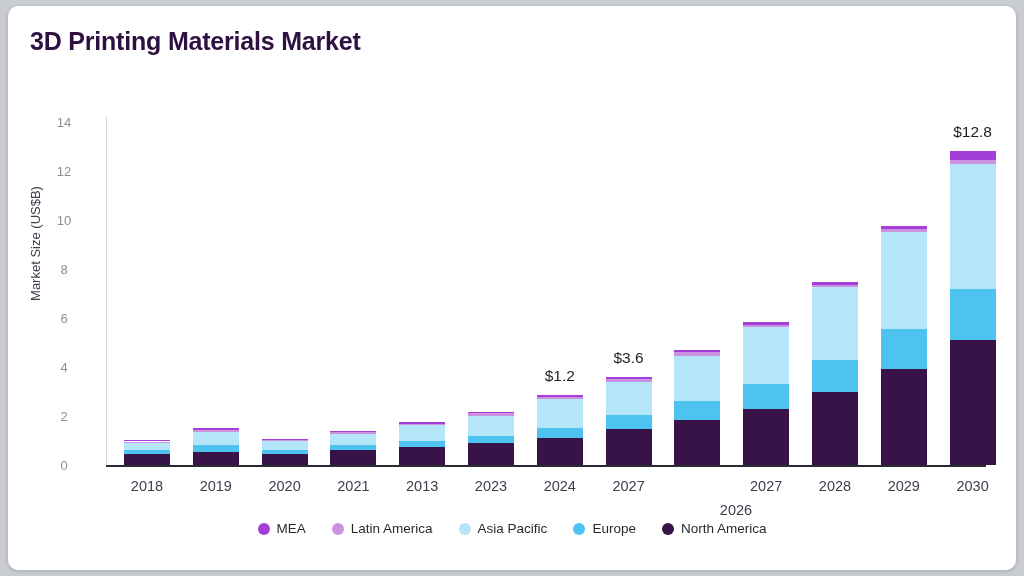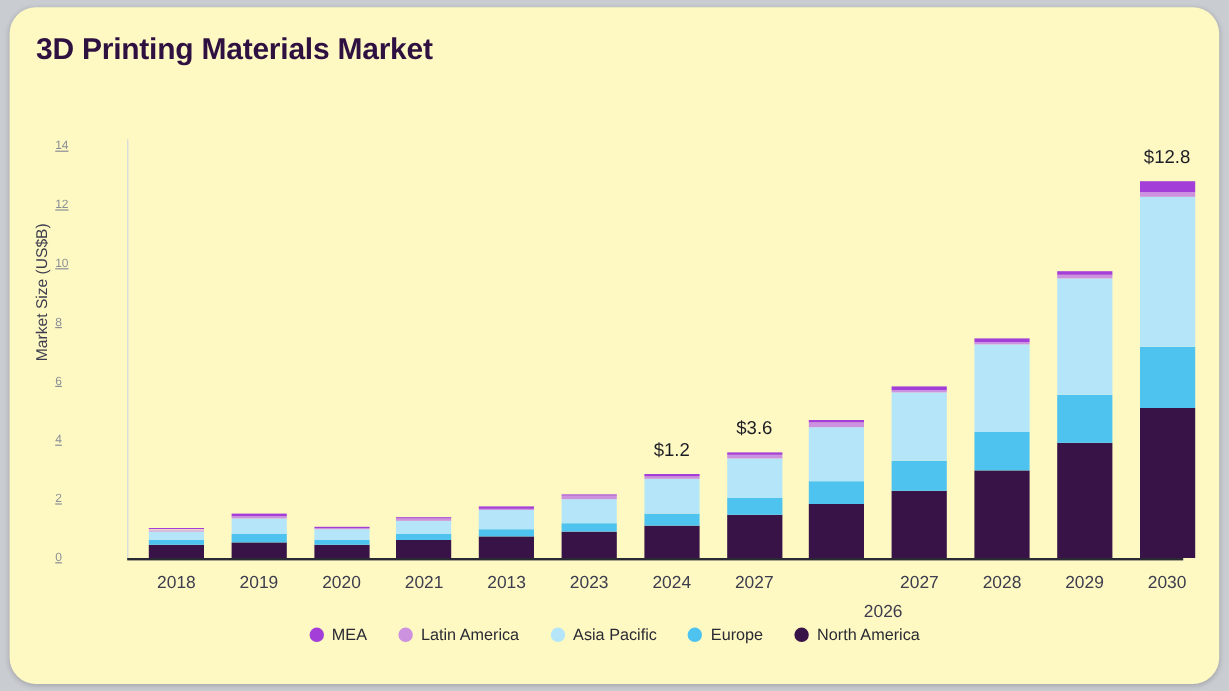--- a/index.html
+++ b/index.html
@@ -12,22 +12,22 @@
     height: 576px;
     overflow: hidden;
     font-family: "Liberation Sans", sans-serif;
   }
   #card {
     position: absolute;
     left: 8px;
     top: 6px;
     width: 1008px;
     height: 564px;
-    background: #fef9c3;
-    border-radius: 22px;
+    background: #ffffff;
+    border-radius: 10px;
     box-shadow: 0 1px 4px rgba(0,0,0,0.18);
     overflow: hidden;
   }
 
   
   #title {
     position: absolute;
     left: 22px;
     top: 21px;
     font-size: 25px;
@@ -143,26 +143,25 @@
     text-align: center;
     font-size: 13px;
     color: #3d3d4e;
     transform: rotate(-90deg);
     white-space: nowrap;
   }
   .ytick {
     position: absolute;
     left: 38px;
     width: 36px;
-    text-align: left;
-    font-size: 10px;
+    text-align: center;
+    font-size: 13px;
     color: #8b8f96;
     transform: translateY(-50%);
     white-space: nowrap;
-    text-decoration: underline;
   }
   #yaxis-line {
     position: absolute;
     left: 98px;
     top: 110px;
     width: 1.4px;
     height: 350px;
     background: #d3d8de;
   }
   #xaxis-line {

